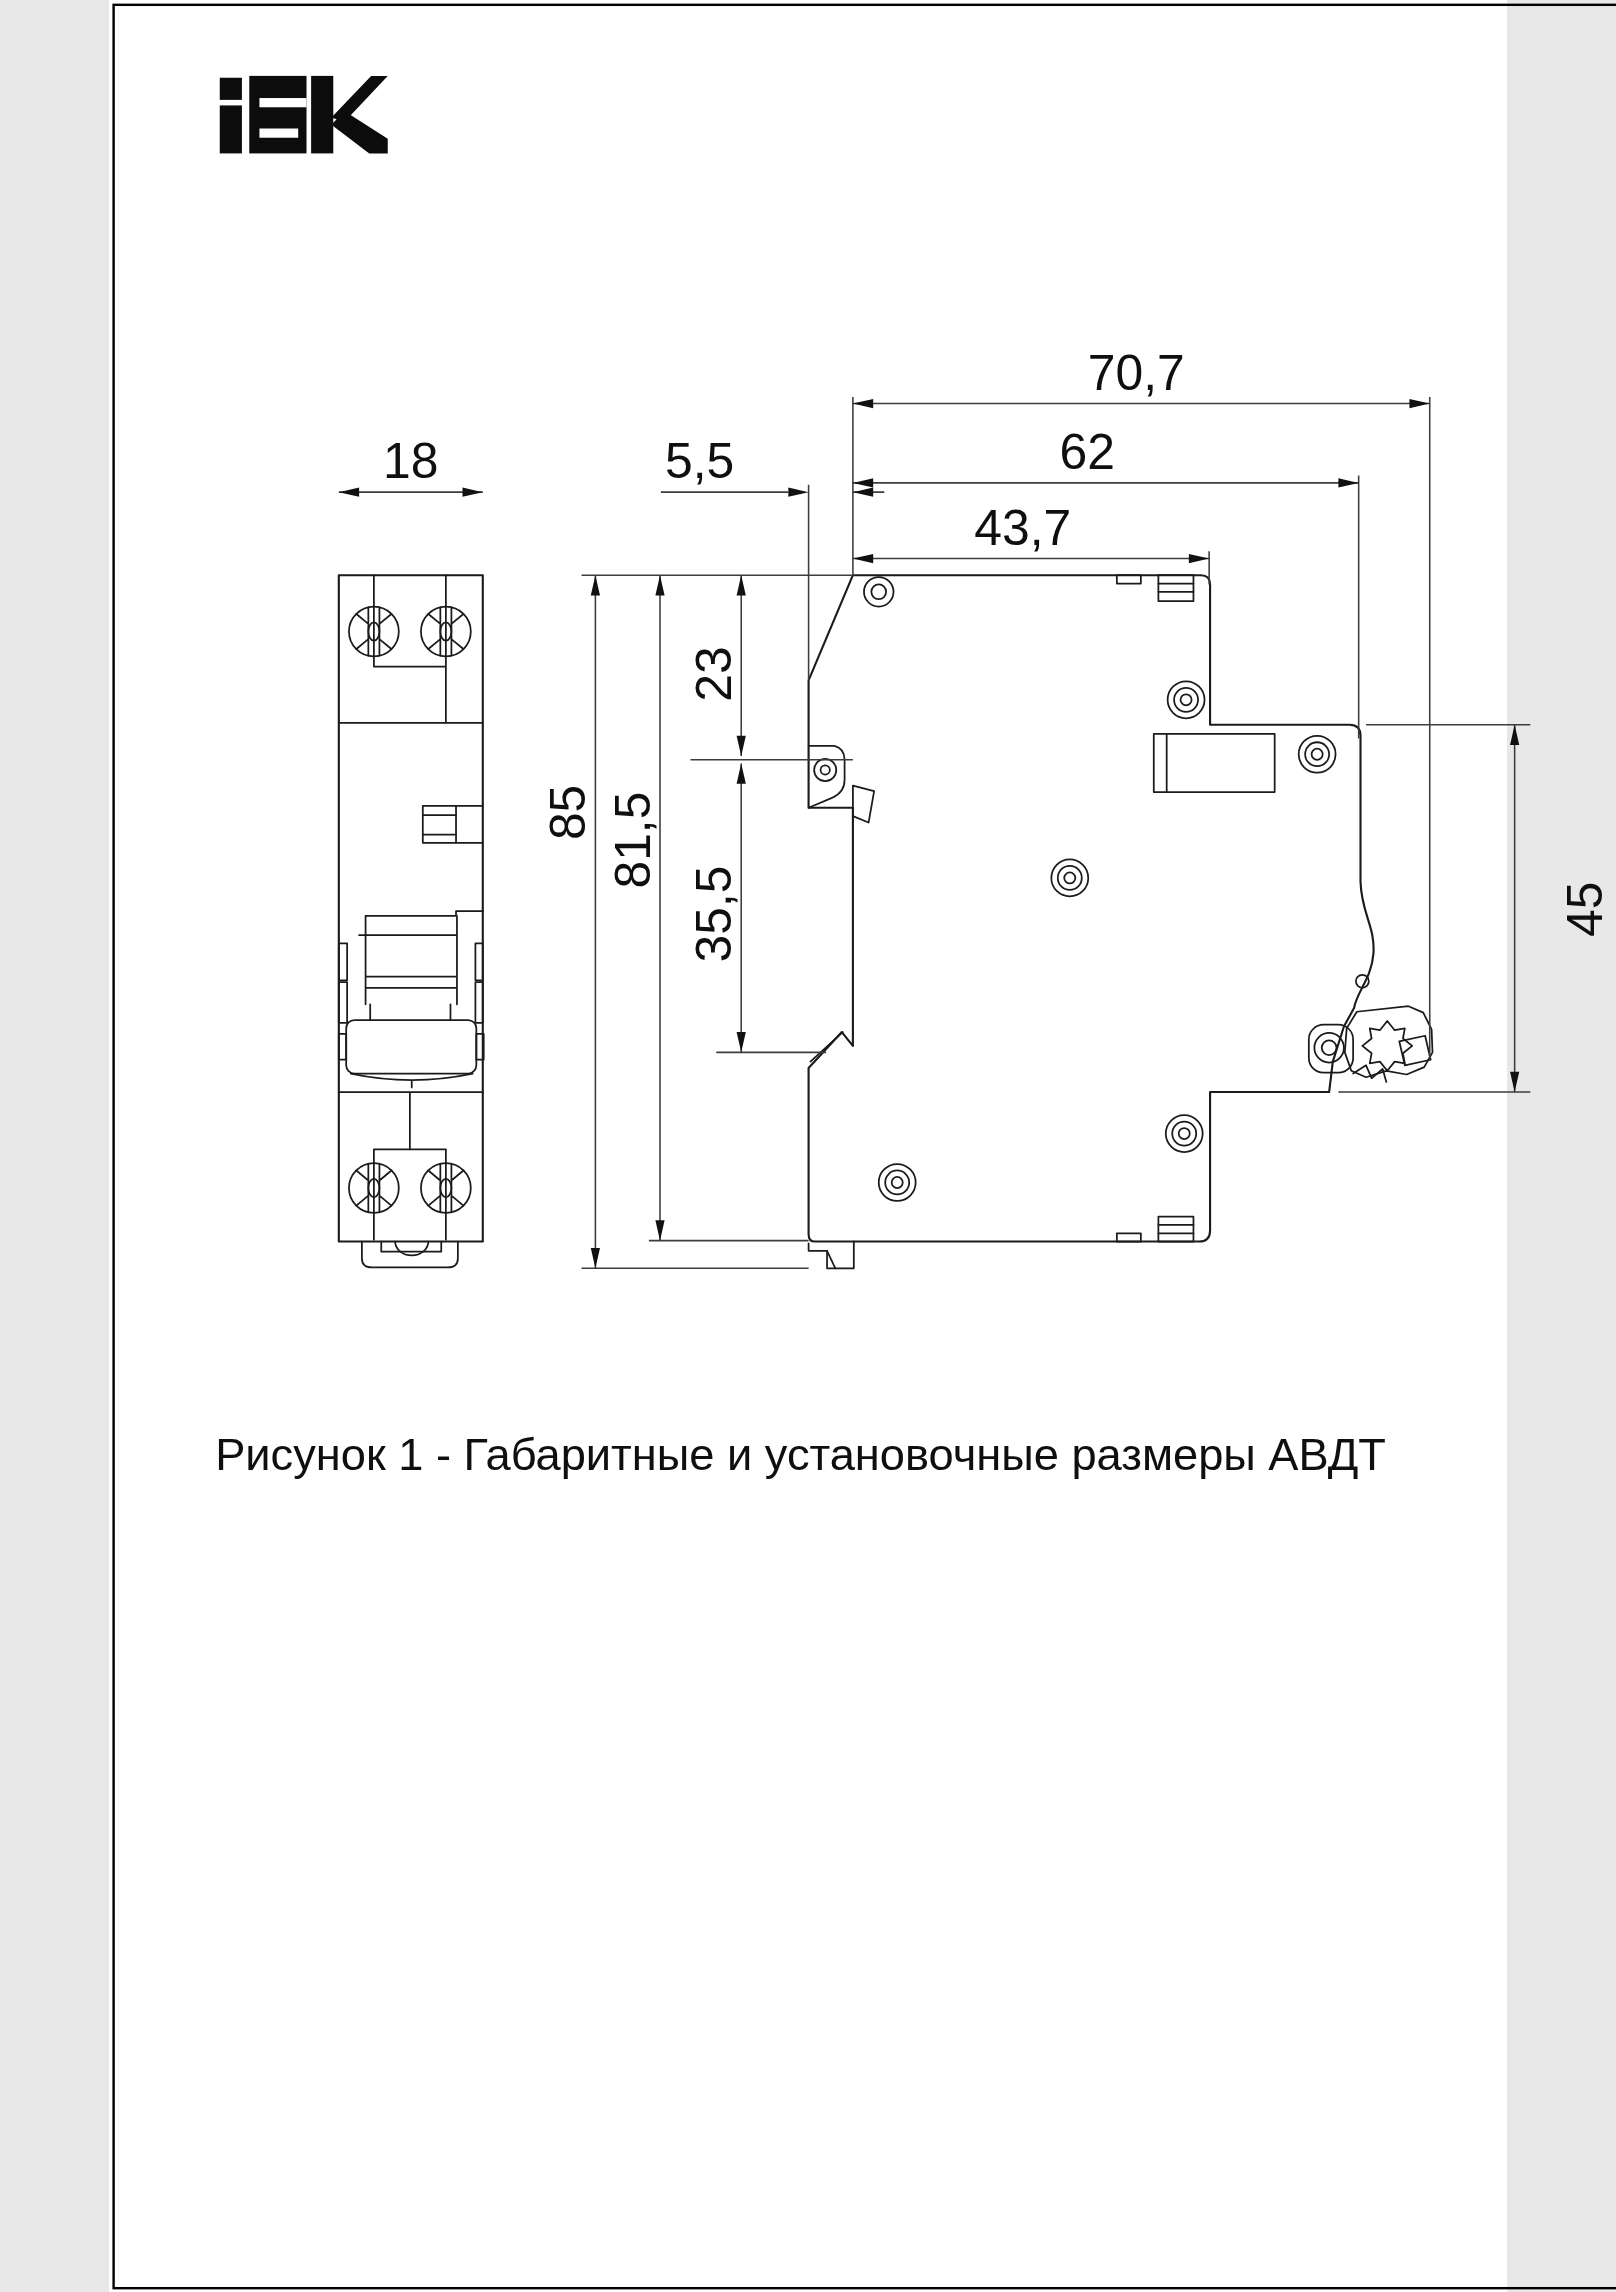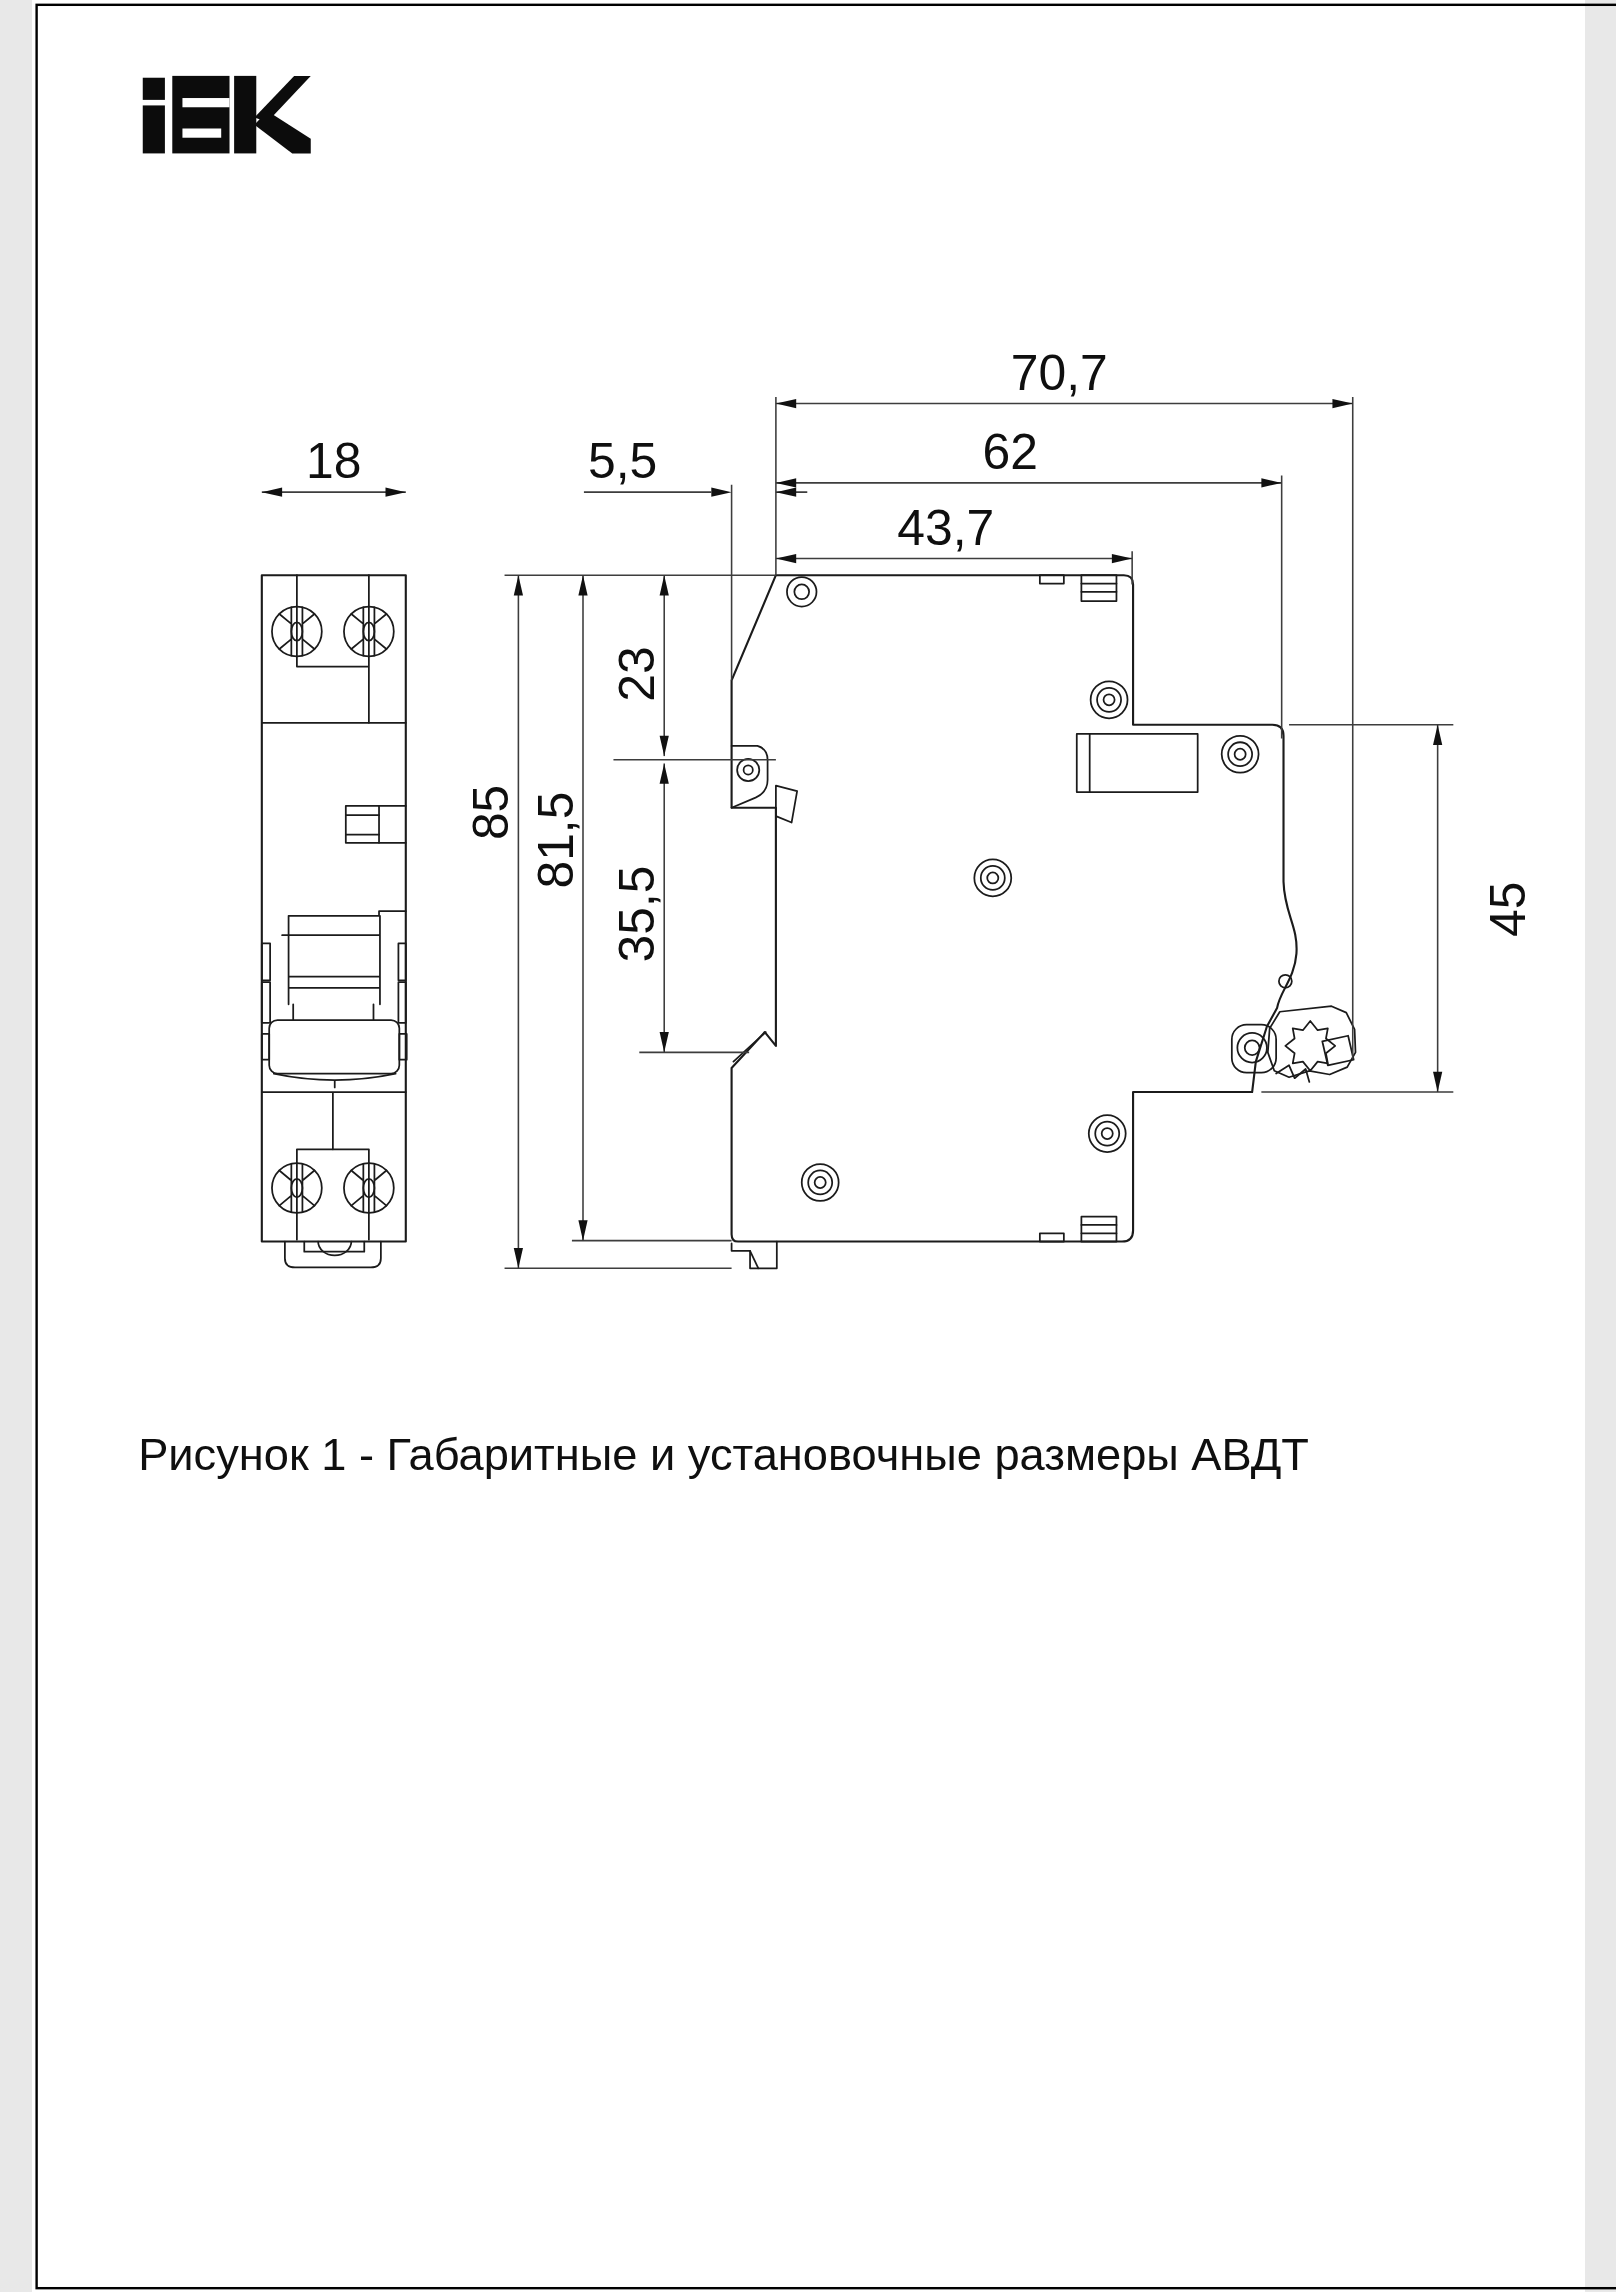--- a/index.html
+++ b/index.html
@@ -1,16 +1,16 @@
 <!DOCTYPE html>
 <html style="font-size:14.8px"><head>
 <meta charset="utf-8">
 <style>
   html,body{margin:0;padding:0;background:#e8e8e8;}
-  .page{width:1553px;height:2293px;background:#ffffff;position:relative;margin:0 auto;
+  .page{width:1398px;height:2293px;background:#ffffff;position:relative;margin:0 auto;
         font-family:"Liberation Sans", sans-serif;}
   svg{display:block;width:1617px;height:2293px;}
   .body-line{fill:none;stroke:#1b1b1b;stroke-width:2.3;stroke-linejoin:round;stroke-linecap:round;}
   .detail-line{fill:none;stroke:#1b1b1b;stroke-width:1.9;stroke-linejoin:round;stroke-linecap:round;}
   .dim-line{fill:none;stroke:#3d3d3d;stroke-width:1.7;stroke-linecap:butt;}
   .arrow{fill:#111111;stroke:none;}
   .dim-text{fill:#0f0f0f;font-size:54px;font-family:"Liberation Sans",sans-serif;}
   .caption-text{fill:#0f0f0f;font-size:49px;font-family:"Liberation Sans",sans-serif;}
   .logo{fill:#0c0c0c;stroke:none;}
 </style>

